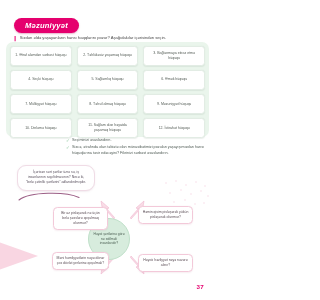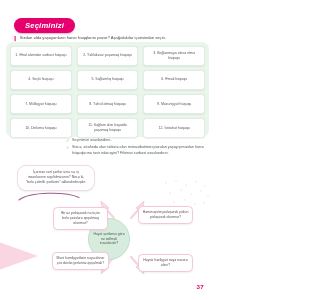--- a/index.html
+++ b/index.html
@@ -237,21 +237,21 @@
       <i style="left: 17px; top: 11px;"></i>
       <i style="left: 27px; top: 15px;"></i>
       <i style="left: 37px; top: 12px;"></i>
       <i style="left: 44px; top: 17px;"></i>
       <i style="left: 10px; top: 23px;"></i>
       <i style="left: 21px; top: 21px;"></i>
       <i style="left: 31px; top: 25px;"></i>
       <i style="left: 40px; top: 24px;"></i>
     </div>
 
-  <div class="badge">Seçiminizi</div>
+  <div class="badge">Məzuniyyət</div>
 
   <div class="qrow">
     <span class="qmark">❙</span>
     <span class="qtext">Sizdən əldə yaşayanların hansı haqqlarını pozur? Aşağıdakılar içərisindən seçin.</span>
   </div>
 
   <div class="panel"></div>
 
   <div class="grid" id="grid">
       <div class="card">

